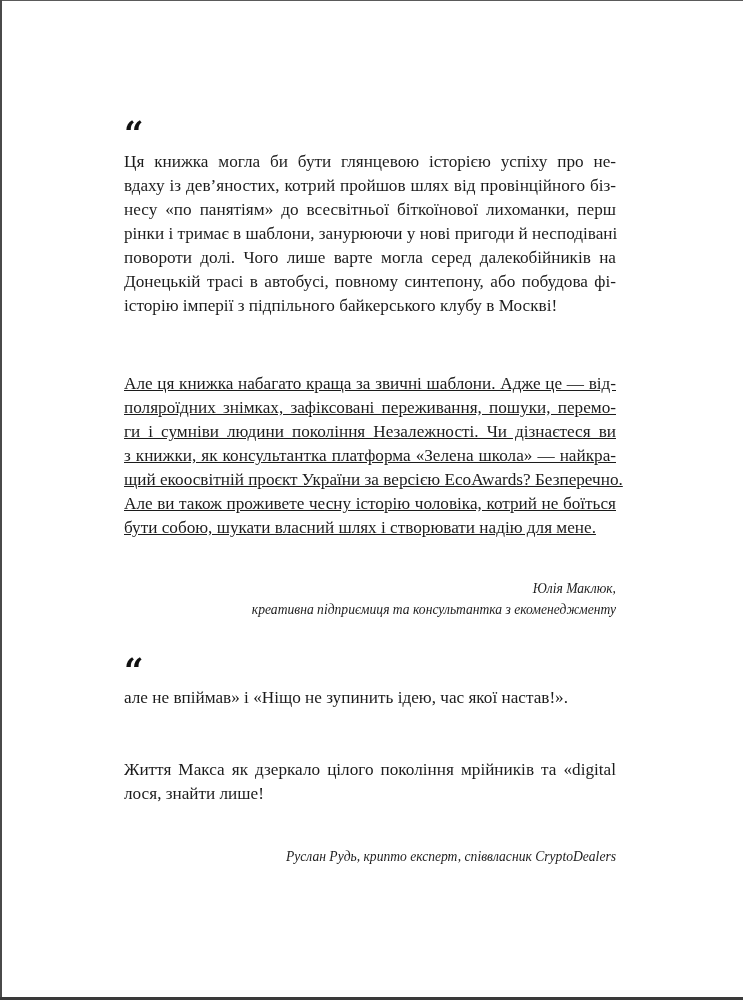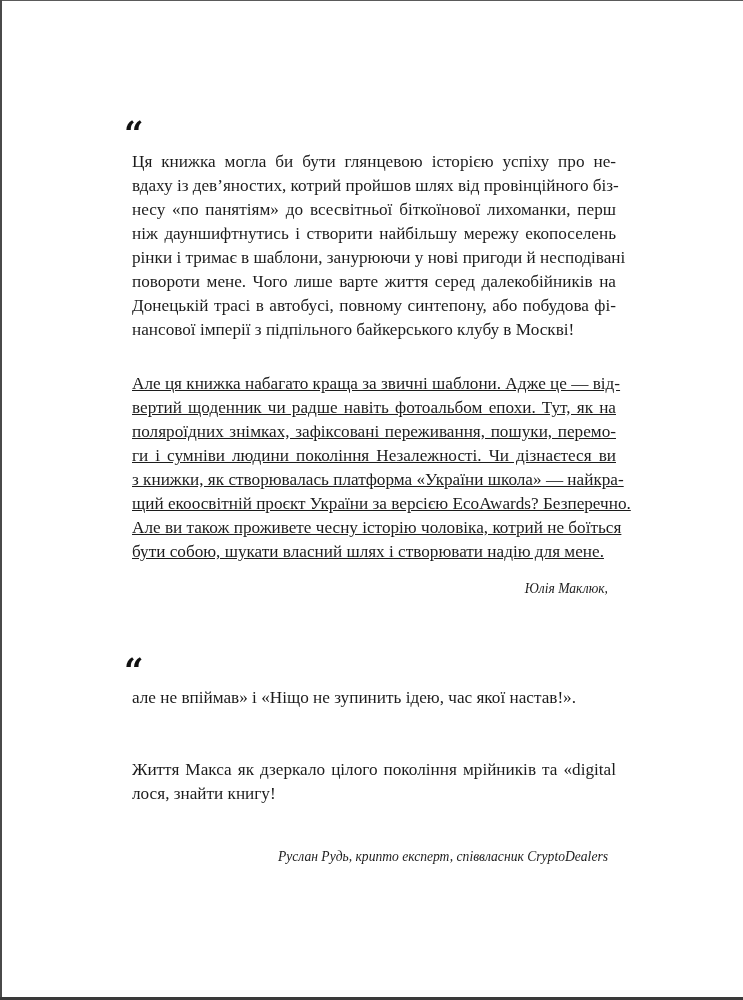--- a/index.html
+++ b/index.html
@@ -51,28 +51,27 @@
       text-align: justify;
       hyphens: manual;
       color: #1c1c1c;
     }
     .para .ln {
       display: block;
       text-align: justify;
       text-align-last: justify;
       white-space: nowrap;
       height: 24px;
-      margin-left: 8px;
     }
     .para .ln.last {
       text-align-last: left;
     }
     .attribution {
       position: absolute;
-      right: 8px;
+      right: 0;
       width: 492px;
       text-align: right;
       font-family: "Liberation Serif", "DejaVu Serif", serif;
       font-style: italic;
       font-size: 13.6px;
       line-height: 21px;
       color: #1c1c1c;
     }
     .attribution span { display: block; }
   </style>
@@ -85,53 +84,52 @@
 
 <div class="page">
 
   <div>
     <div class="quote-mark" style="top:116px;">“</div>
 
     <p class="para" style="top:150px;">
       <span class="ln">Ця книжка могла би бути глянцевою історією успіху про не-</span>
       <span class="ln">вдаху із дев’яностих, котрий пройшов шлях від провінційного біз-</span>
       <span class="ln">несу «по панятіям» до всесвітньої біткоїнової лихоманки, перш</span>
-      <span class="ln">ніж дауншифтнутись і створити найбільшу мережу екопоселень</span>
       <span class="ln">рінки і тримає в шаблони, занурюючи у нові пригоди й несподівані</span>
-      <span class="ln">повороти мене. Чого лише варте життя серед далекобійників на</span>
+      <span class="ln">повороти долі. Чого лише варте могла серед далекобійників на</span>
       <span class="ln">Донецькій трасі в автобусі, повному синтепону, або побудова фі-</span>
-      <span class="ln last">нансової імперії з підпільного байкерського клубу в Москві!</span>
+      <span class="ln last">історію імперії з підпільного байкерського клубу в Москві!</span>
     </p>
 
     <p class="para" style="top:372px;text-decoration:underline;">
       <span class="ln">Але ця книжка набагато краща за звичні шаблони. Адже це — від-</span>
-      <span class="ln">вертий щоденник чи радше навіть фотоальбом епохи. Тут, як на</span>
       <span class="ln">пол­яроїдних знімках, зафіксовані переживання, пошуки, перемо-</span>
       <span class="ln">ги і сумніви людини покоління Незалежності. Чи дізнаєтеся ви</span>
-      <span class="ln">з книжки, як створювалась платформа «України школа» — найкра-</span>
+      <span class="ln">з книжки, як консультантка платформа «Зелена школа» — найкра-</span>
       <span class="ln">щий екоосвітній проєкт України за версією EcoAwards? Безперечно.</span>
       <span class="ln">Але ви також проживете чесну історію чоловіка, котрий не боїться</span>
       <span class="ln last">бути собою, шукати власний шлях і створювати надію для мене.</span>
     </p>
 
     <div class="attribution" style="top:578px;">
       <span>Юлія Маклюк,</span>
+      <span>креативна підприємиця та консультантка з екоменеджменту</span>
     </div>
   </div>
 
   <div>
     <div class="quote-mark" style="top:653px;">“</div>
 
     <p class="para" style="top:686px;">
       <span class="ln last">але не впіймав» і «Ніщо не зупинить ідею, час якої настав!».</span>
     </p>
 
     <p class="para" style="top:758px;">
       <span class="ln">Життя Макса як дзеркало цілого покоління мрійників та «digital</span>
-      <span class="ln last">лося, знайти книгу!</span>
+      <span class="ln last">лося, знайти лише!</span>
     </p>
 
     <div class="attribution" style="top:846px;">
       <span>Руслан Рудь, крипто експерт, співвласник CryptoDealers</span>
     </div>
   </div>
 
 </div>
 
 </body></html>

